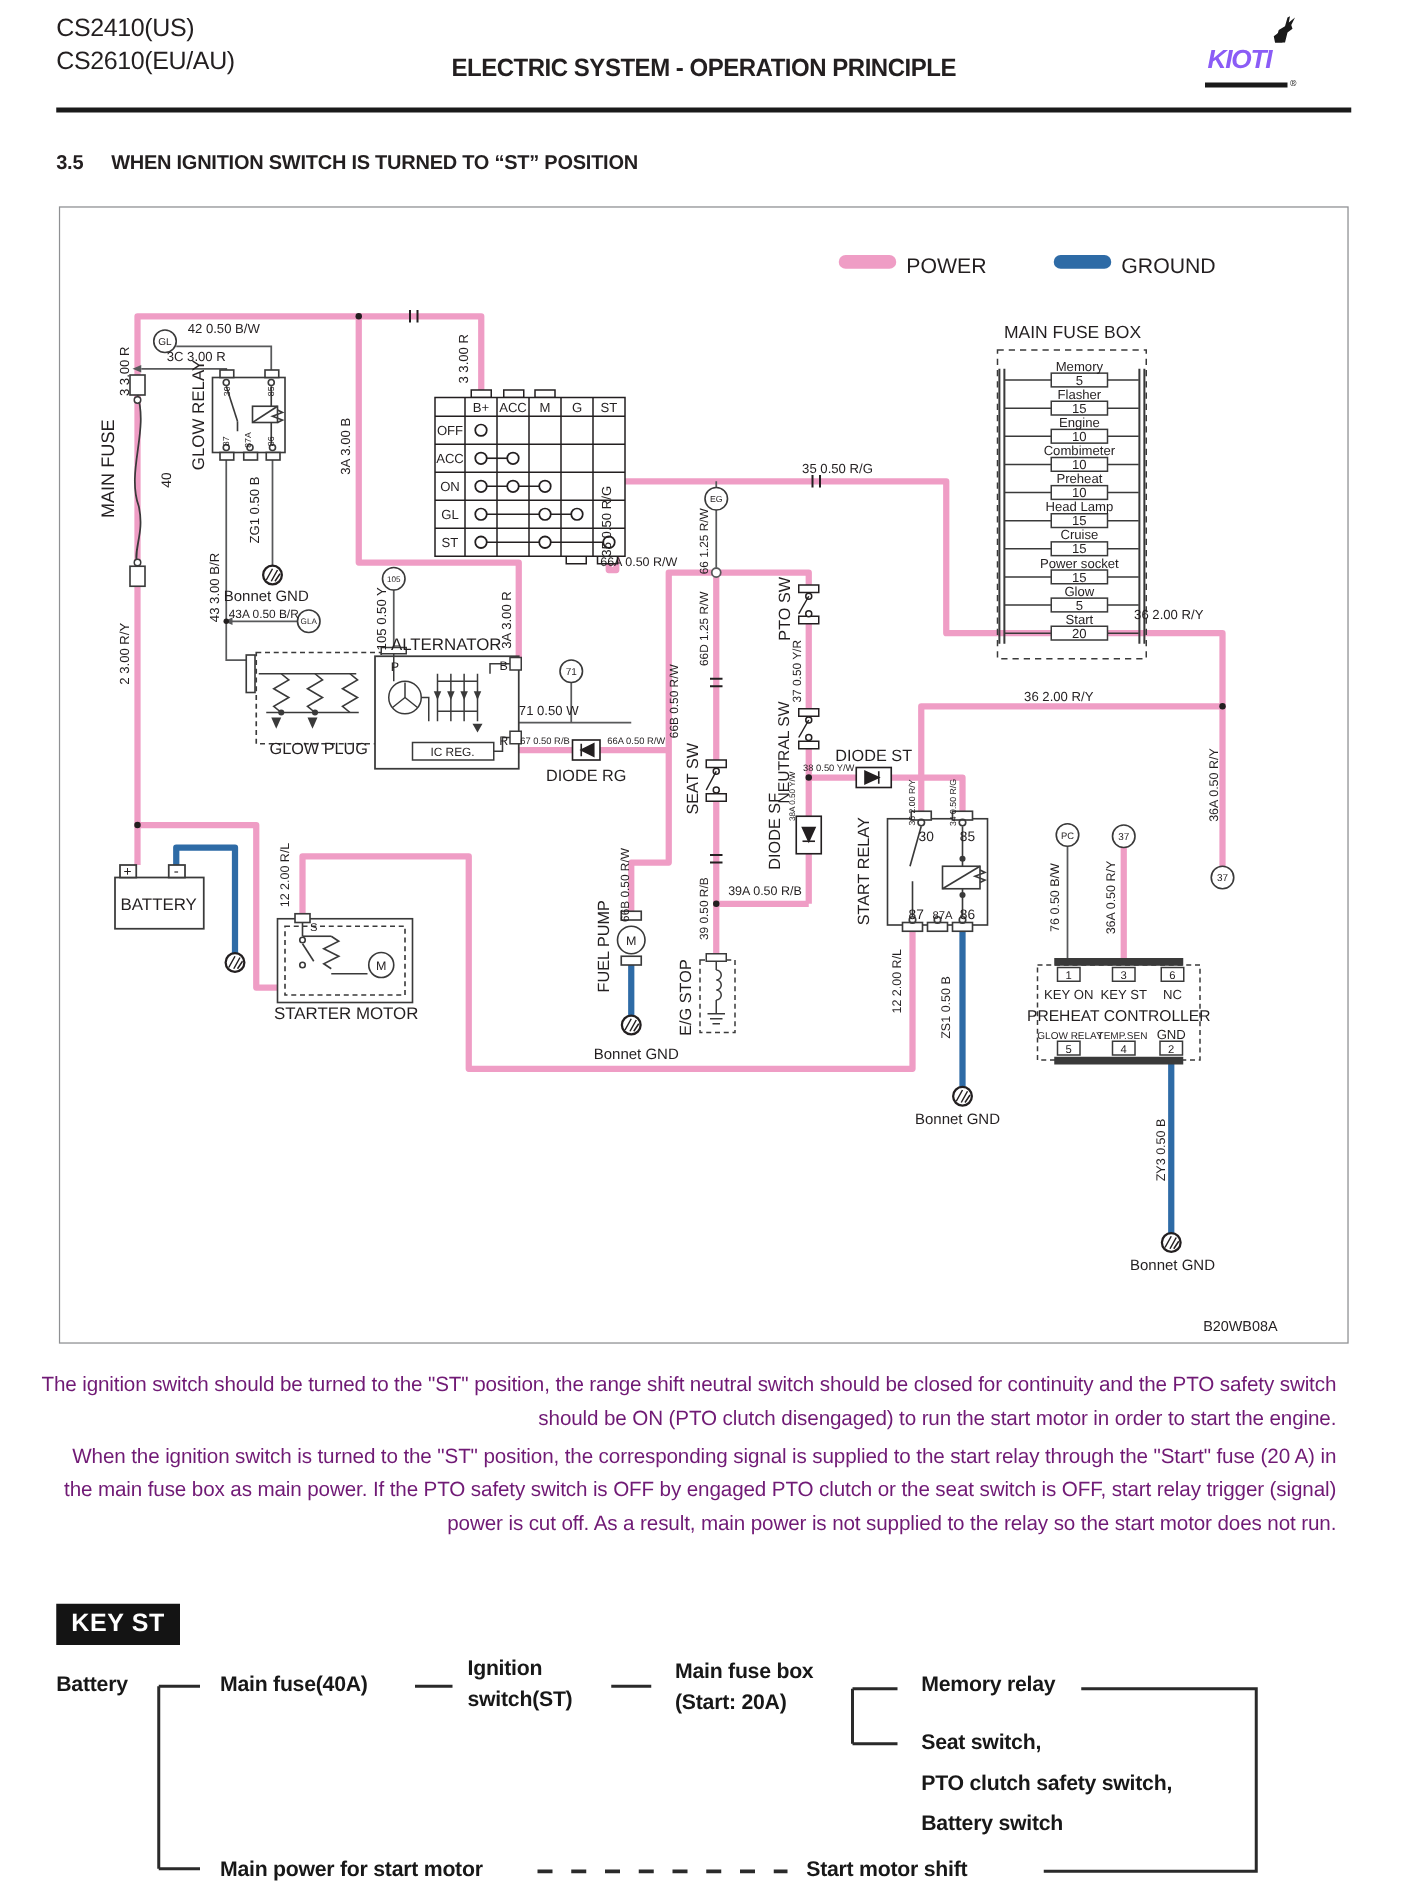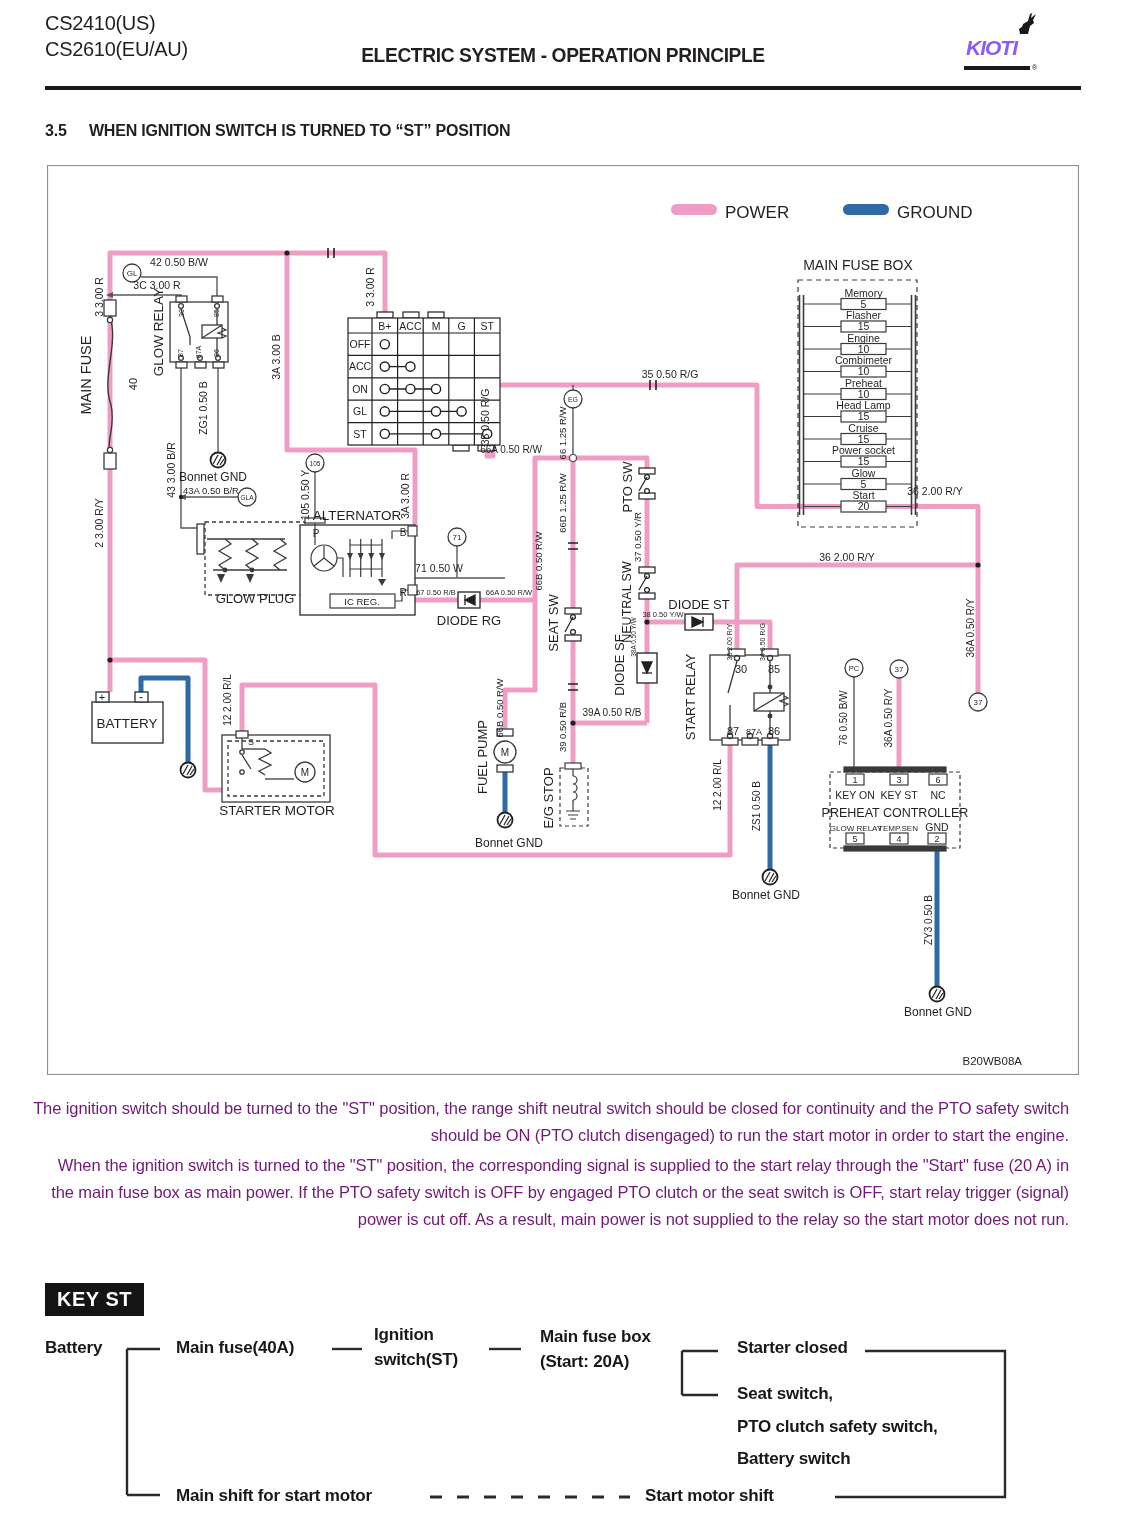--- a/index.html
+++ b/index.html
@@ -534,18 +534,18 @@
     <path d="M385,177 H585" stroke-dasharray="12 15" stroke-width="3"></path>
   </g>
 </svg>
 
 <div class="flow-label" style="left:45px;top:1338px;">Battery</div>
 <div class="flow-label" style="left:176px;top:1338px;">Main fuse(40A)</div>
 <div class="flow-label" style="left:374px;top:1325px;">Ignition</div>
 <div class="flow-label" style="left:374px;top:1350px;">switch(ST)</div>
 <div class="flow-label" style="left:540px;top:1327px;">Main fuse box</div>
 <div class="flow-label" style="left:540px;top:1352px;">(Start: 20A)</div>
-<div class="flow-label" style="left:737px;top:1338px;">Starter closed</div>
+<div class="flow-label" style="left:737px;top:1338px;">Memory relay</div>
 <div class="flow-label" style="left:737px;top:1384px;">Seat switch,</div>
 <div class="flow-label" style="left:737px;top:1417px;">PTO clutch safety switch,</div>
 <div class="flow-label" style="left:737px;top:1449px;">Battery switch</div>
-<div class="flow-label" style="left:176px;top:1486px;">Main shift for start motor</div>
+<div class="flow-label" style="left:176px;top:1486px;">Main power for start motor</div>
 <div class="flow-label" style="left:645px;top:1486px;">Start motor shift</div>
 
 </body></html>

